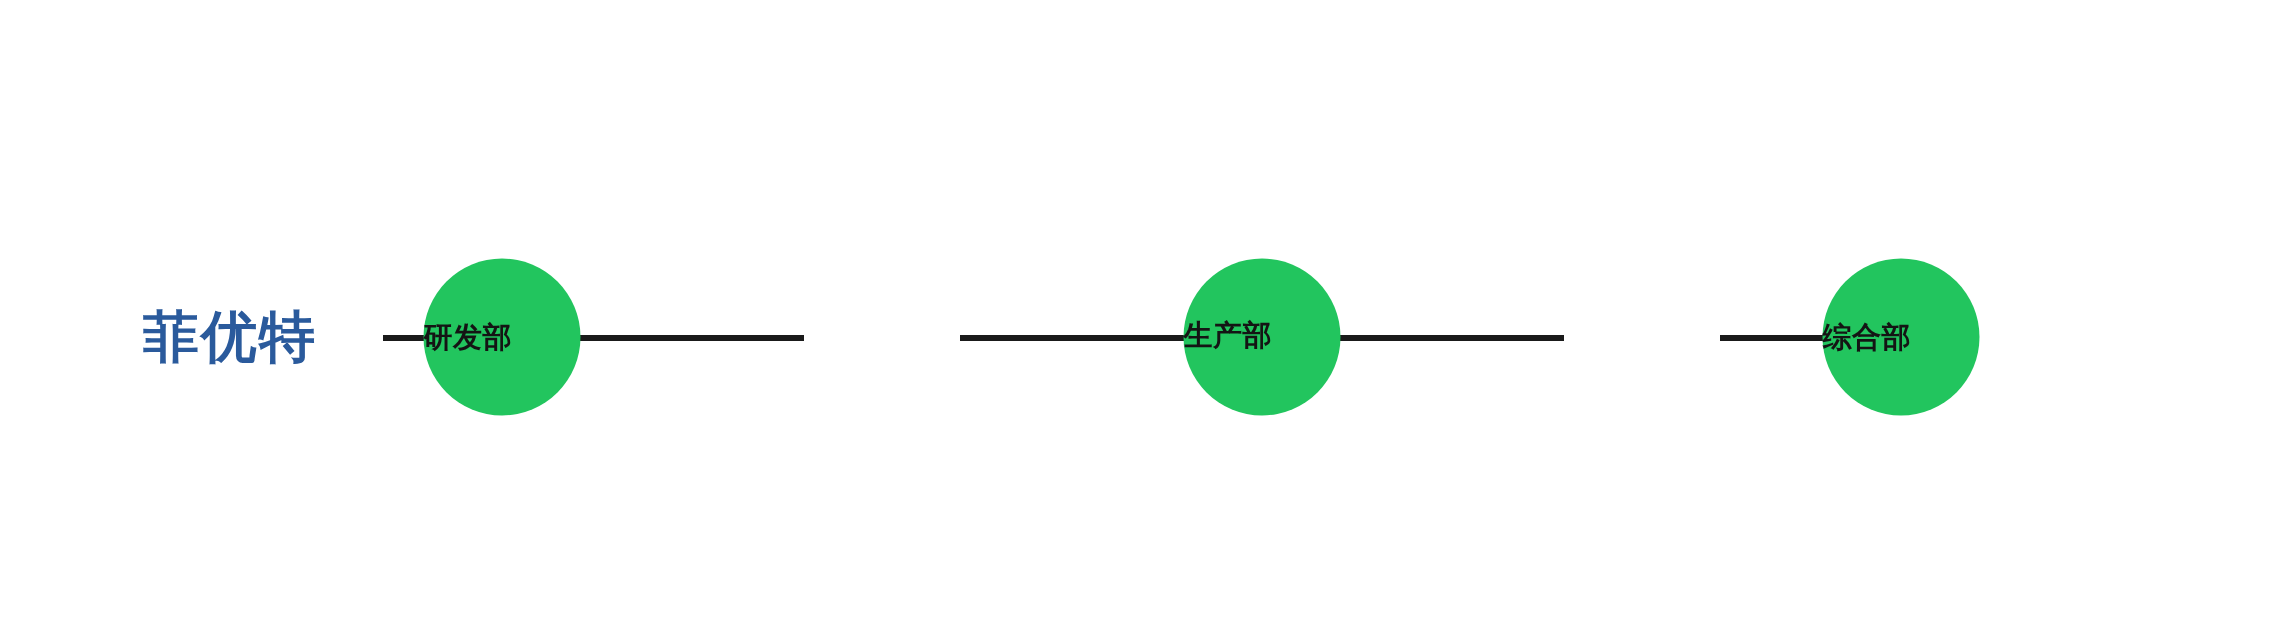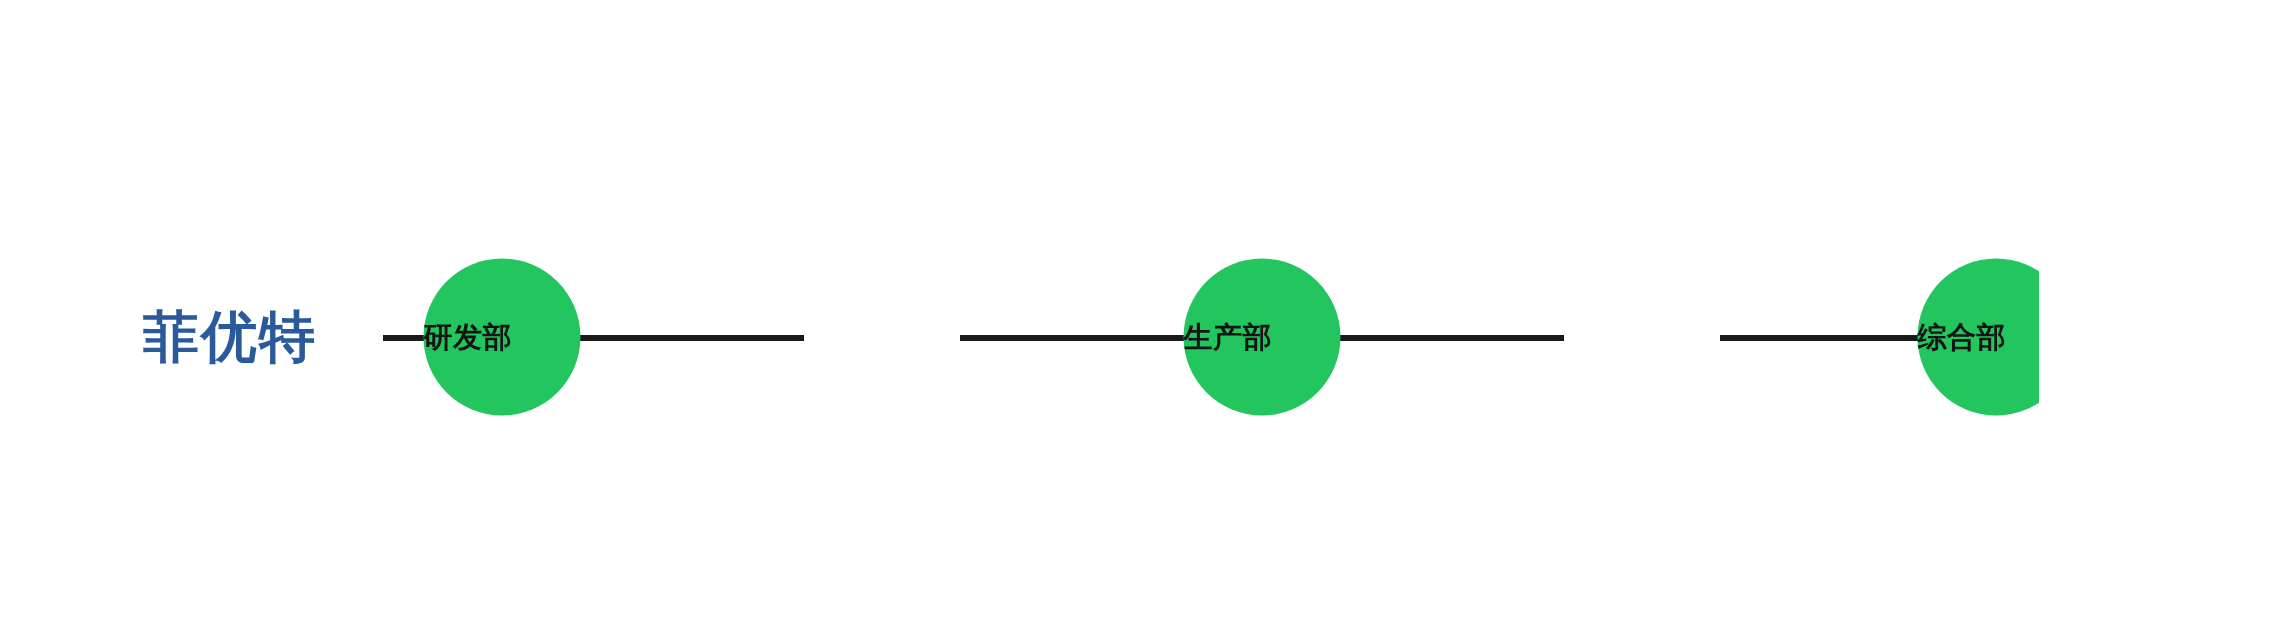--- a/index.html
+++ b/index.html
@@ -76,22 +76,22 @@
 
   <div class="connector" style="left:1340px; width:224px;"></div>
 
   <div class="connector" style="left:1720px; width:198px;"></div>
 
   <div class="node" style="left:502px;">
     <span class="node-label">研发部</span>
   </div>
 
 
-  <div class="node" style="left:1262px;">
+  <div class="node" style="left:1262px;font-family:Liberation Mono, monospace;">
     <span class="node-label">生产部</span>
   </div>
 
 
-  <div class="node" style="left:1996px;">
+  <div class="node" style="left:1901px;">
     <span class="node-label">综合部</span>
   </div>
 
 </div>
 
 </body></html>

